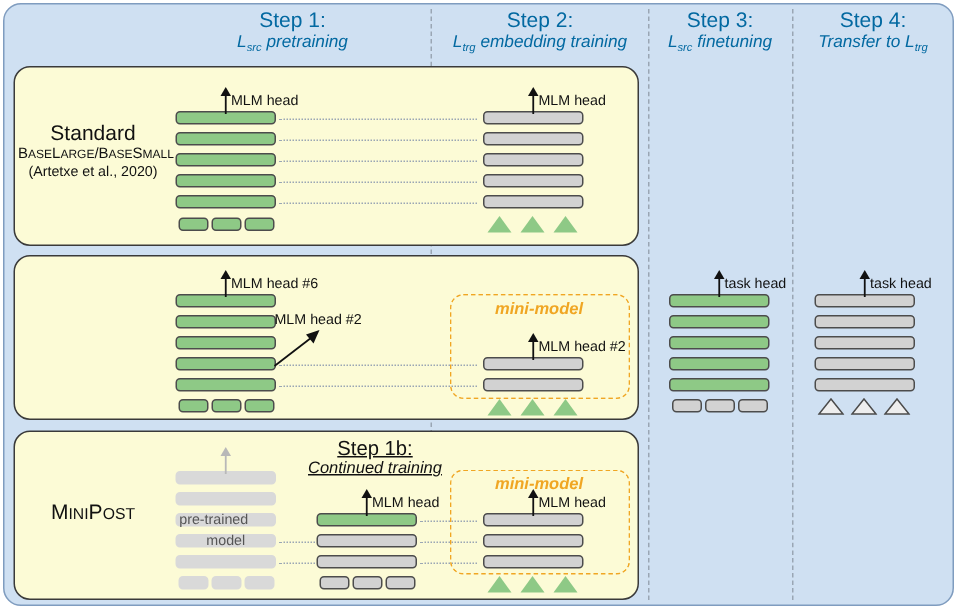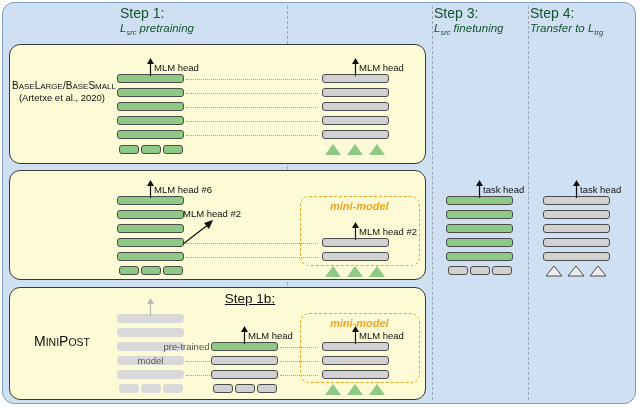--- a/index.html
+++ b/index.html
@@ -12,21 +12,21 @@
     position:relative;width:640px;height:408px;
     background:#ffffff;
   }
   .outer{
     position:absolute;left:2px;top:2px;width:634px;height:402px;
     background:#cfe0f2;border:1.5px solid #7f9cbf;border-radius:12px;
     box-sizing:border-box;
   }
   
   .colhead{
-    position:absolute;color:#14532d;
+    position:absolute;text-align:center;color:#0369a1;
     font-size:13.5px;line-height:1.08;
   }
   .colhead .big{font-size:14px;}
   .colhead .sub{font-size:11.5px;font-style:italic;margin-top:1px;}
   .sub sub{font-size:7.5px;font-style:italic;}
   
   .vdiv{
     position:absolute;top:6px;width:0;height:394px;
     border-left:1.4px dashed #9aa6b4;
   }
@@ -94,33 +94,36 @@
 
   <div class="vdiv" style="left:287px;"></div>
   <div class="vdiv" style="left:432px;"></div>
   <div class="vdiv" style="left:528px;"></div>
 
   <div class="colhead" style="left:120px;top:6px;width:150px;">
     <div class="big">Step 1:</div>
     <div class="sub"><span>L</span><sub>src</sub><span> pretraining</span></div>
   </div>
   <div class="colhead" style="left:292px;top:6px;width:136px;">
+    <div class="big">Step 2:</div>
+    <div class="sub"><span>L</span><sub>trg</sub><span> embedding training</span></div>
   </div>
   <div class="colhead" style="left:434px;top:6px;width:92px;">
     <div class="big">Step 3:</div>
     <div class="sub"><span>L</span><sub>src</sub><span> finetuning</span></div>
   </div>
   <div class="colhead" style="left:530px;top:6px;width:104px;">
     <div class="big">Step 4:</div>
     <div class="sub"><span>Transfer to L</span><sub>trg</sub><span></span></div>
   </div>
 
   <div class="panel" style="left:9px;top:44px;width:417px;height:120px;"></div>
 
   <div class="rowlabel" style="left:12px;top:80px;width:100px;">
+    <div class="nm">Standard</div>
     <div class="sc">B<small>ASE</small>L<small>ARGE</small>/B<small>ASE</small>S<small>MALL</small></div>
     <div class="cite">(Artetxe et al., 2020)</div>
   </div>
 
   <div class="bar green" style="left:117px;top:74px;width:67px;"></div>
   <div class="bar green" style="left:117px;top:88px;width:67px;"></div>
   <div class="bar green" style="left:117px;top:102px;width:67px;"></div>
   <div class="bar green" style="left:117px;top:116px;width:67px;"></div>
   <div class="bar green" style="left:117px;top:130px;width:67px;"></div>
   <div class="tok" style="left:119px;top:145px;background:#8ec986;"></div>
@@ -237,28 +240,29 @@
   <div class="bar faded" style="left:117px;top:342px;width:67px;"></div>
   <div class="bar faded" style="left:117px;top:356px;width:67px;"></div>
   <div class="bar faded" style="left:117px;top:370px;width:67px;"></div>
   <div class="tok faded" style="left:119px;top:384px;"></div>
   <div class="tok faded" style="left:141px;top:384px;"></div>
   <div class="tok faded" style="left:163px;top:384px;"></div>
   <svg class="uparrow" style="left:146px;top:298px;height:18px;" width="9" height="18">
     <line x1="4.5" y1="18" x2="4.5" y2="4" stroke="#b8b8b8" stroke-width="1.2"></line>
     <polygon points="4.5,0 1,6 8,6" fill="#b8b8b8"></polygon>
   </svg>
-  <div class="prelbl" style="left:117px;top:341px;width:51px;margin-left:44px;">pre-trained</div>
+  <div class="prelbl" style="left:117px;top:341px;width:51px;">pre-trained</div>
   <div class="prelbl" style="left:117px;top:355px;width:67px;">model</div>
 
   <div class="dotline" style="left:186px;top:361px;width:24px;"></div>
   <div class="dotline" style="left:186px;top:375px;width:24px;"></div>
 
   <div class="steplbl" style="left:190px;top:291px;width:120px;">
     <div class="big">Step 1b:</div>
+    <div class="sub">Continued training</div>
   </div>
 
   <div class="bar green" style="left:211px;top:342px;width:67px;"></div>
   <div class="bar gray" style="left:211px;top:356px;width:67px;"></div>
   <div class="bar gray" style="left:211px;top:370px;width:67px;"></div>
   <div class="tok" style="left:213px;top:384px;"></div>
   <div class="tok" style="left:235px;top:384px;"></div>
   <div class="tok" style="left:257px;top:384px;"></div>
   <svg class="uparrow" style="left:240px;top:326px;height:18px;" width="9" height="18">
     <line x1="4.5" y1="18" x2="4.5" y2="4" stroke="#111" stroke-width="1.2"></line>

